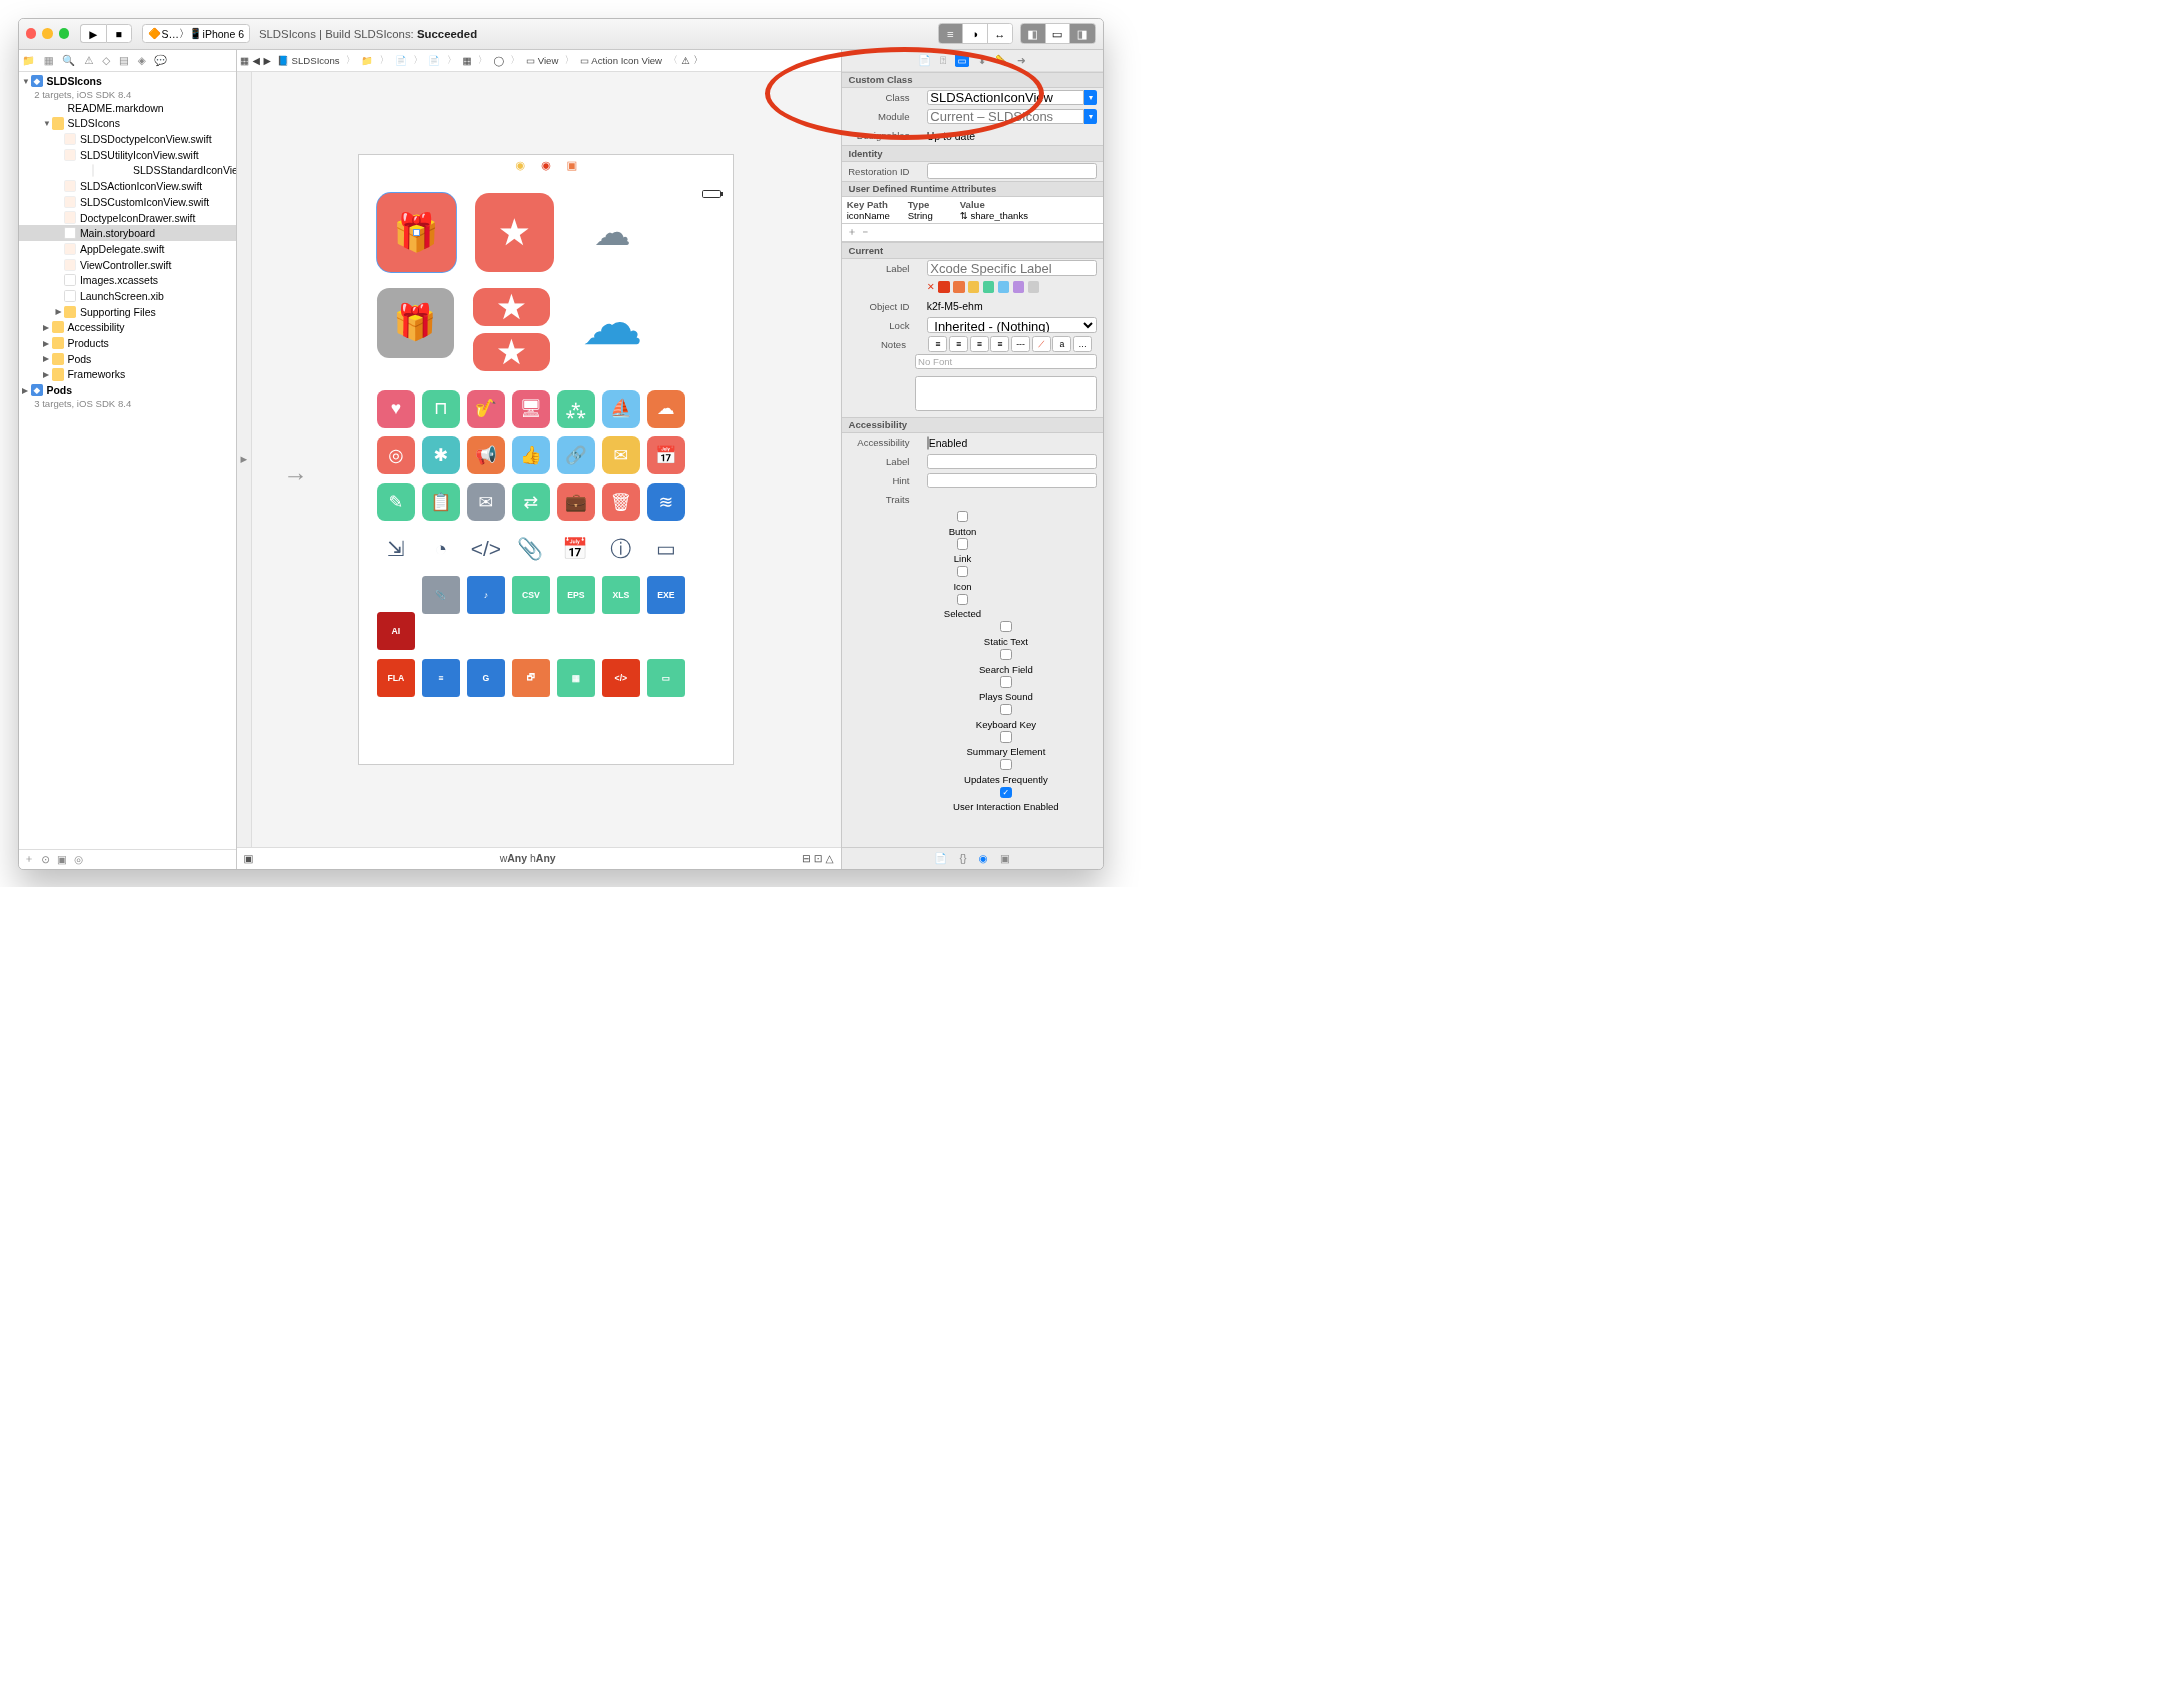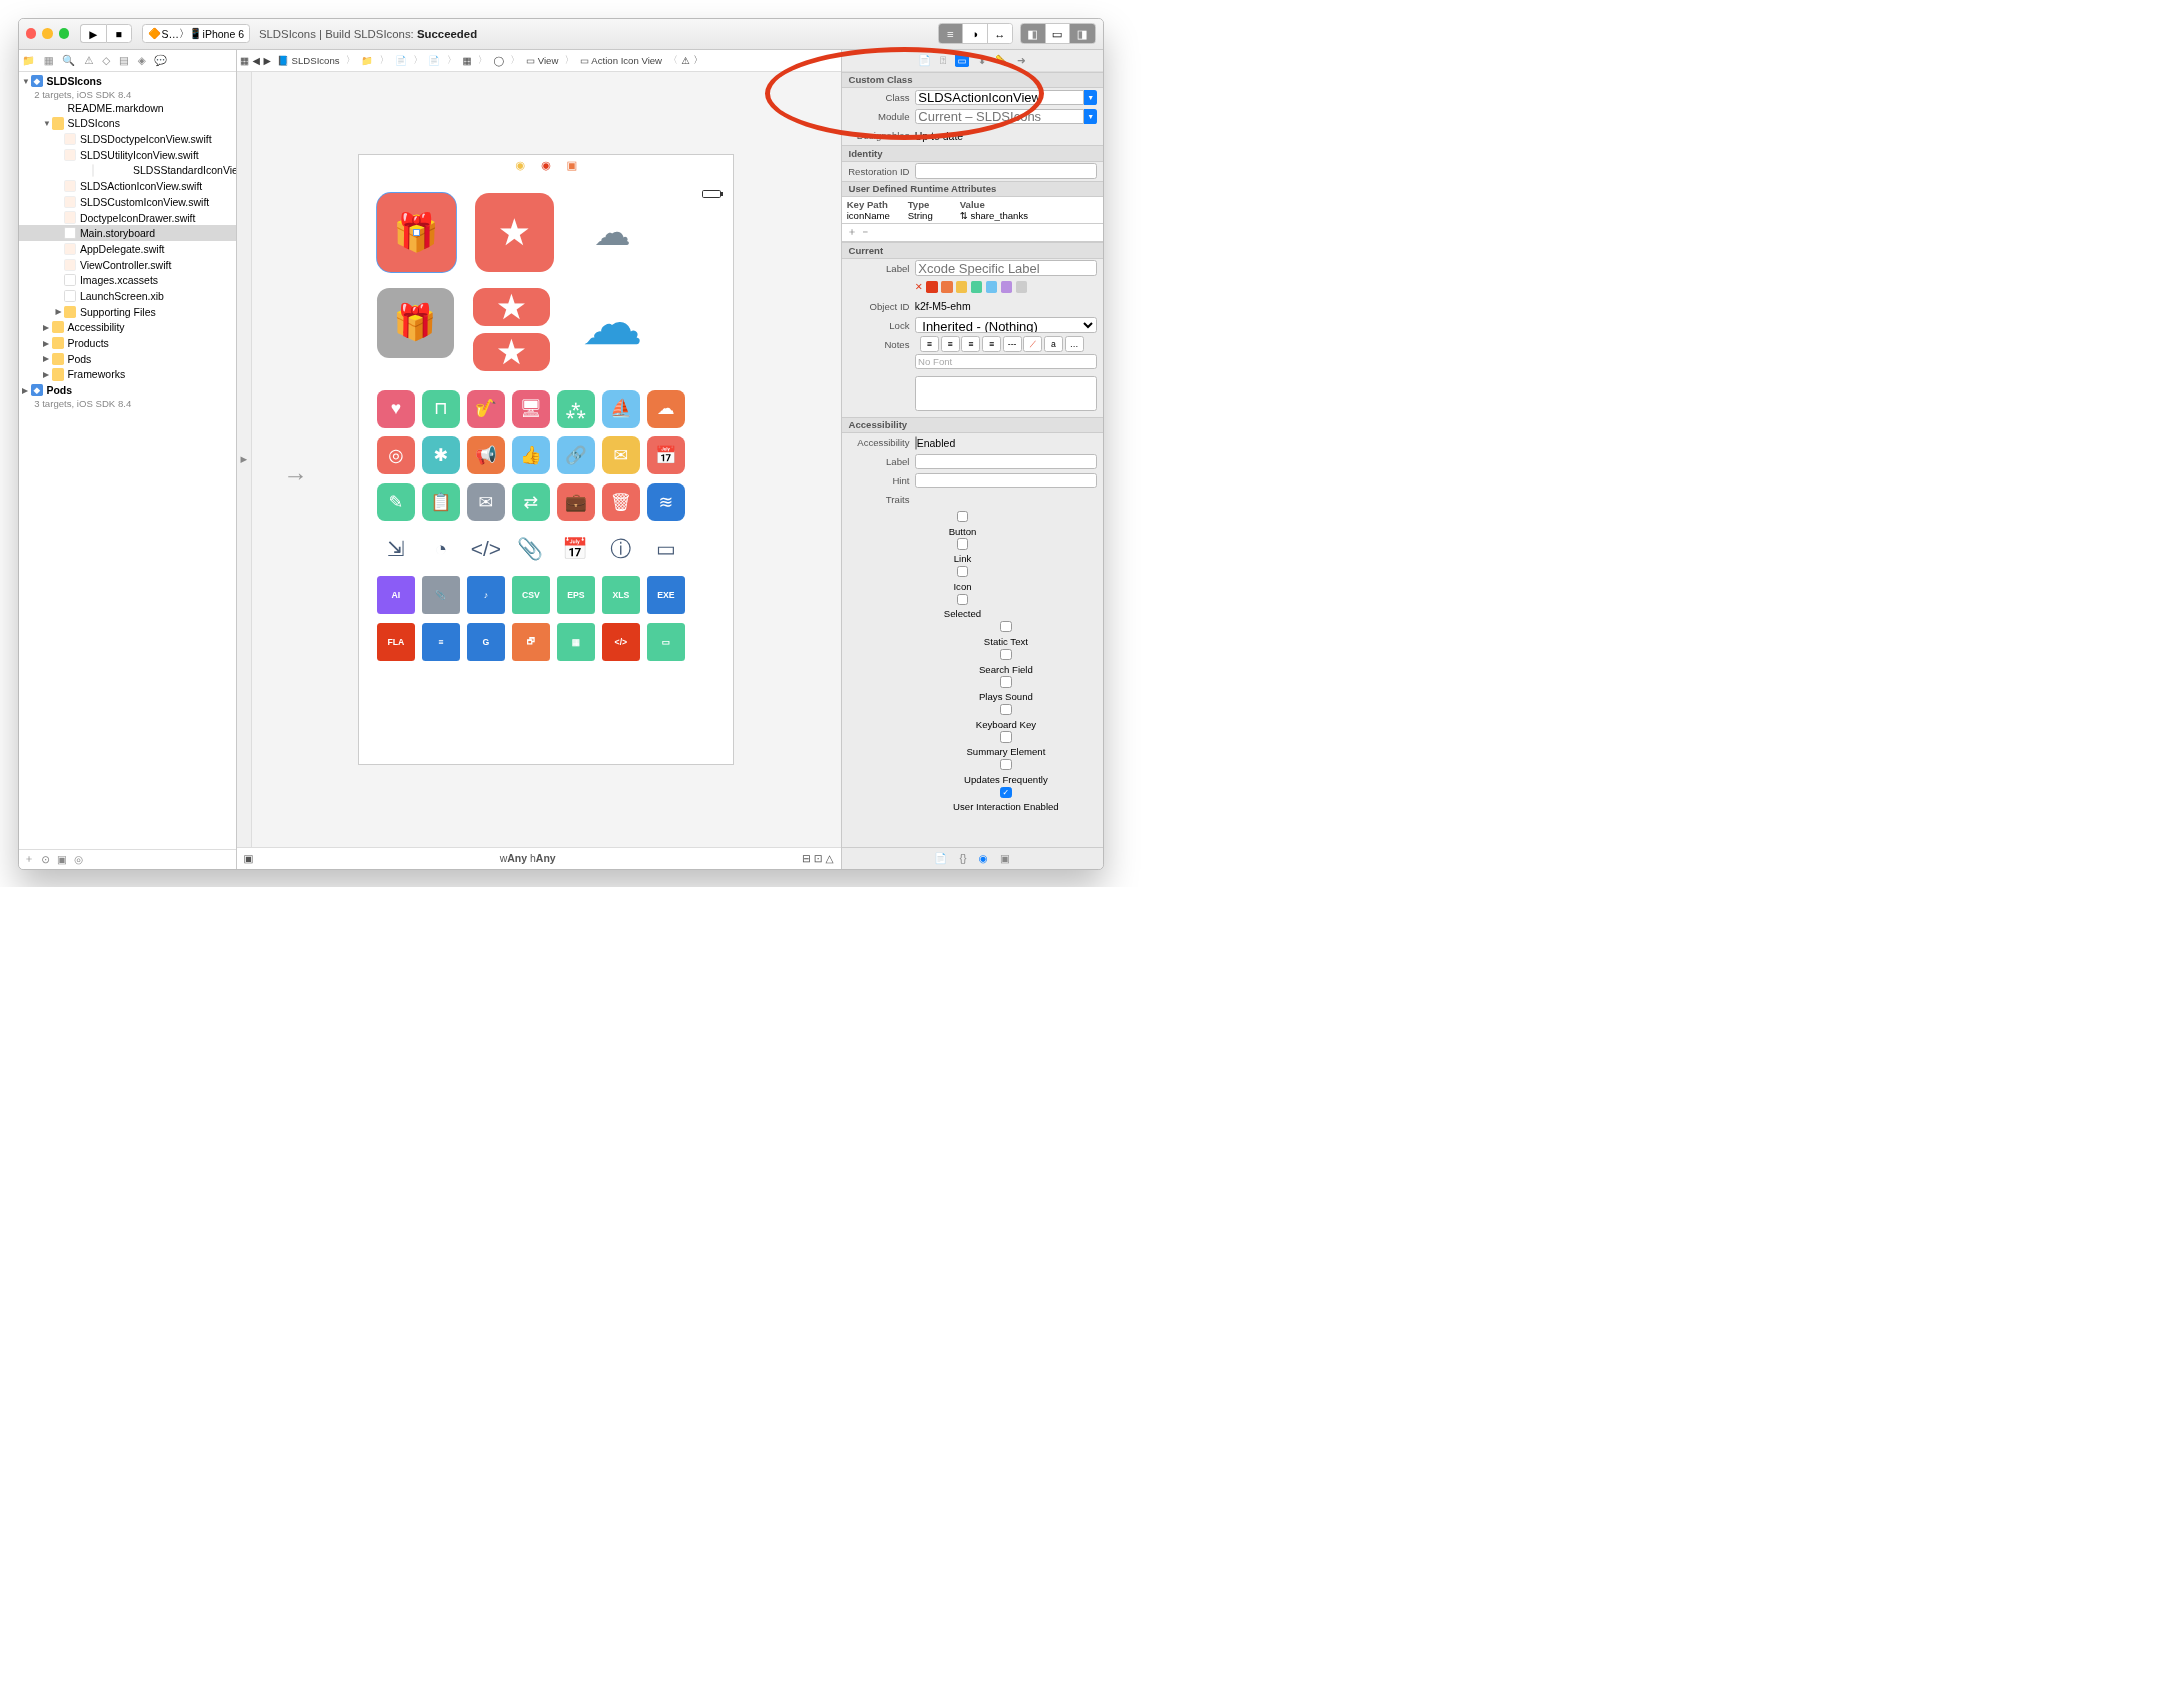--- a/index.html
+++ b/index.html
@@ -74,21 +74,21 @@
 .gi.doc { border-radius: 3.5px; font-size: 8.7px; font-weight: 600; }
 
 .ed-footer { height: 22px; border-top: 0.9px solid #ddd; display: flex; align-items: center; font-size: 10.5px; color: #555; padding: 0 7px; }
 .ed-footer .mid { flex: 1; text-align: center; }
 
 
 .inspector { width: 262px; background: #ececec; border-left: 0.9px solid #c8c8c8; display: flex; flex-direction: column; font-size: 10.5px; overflow: auto; }
 .insp-icons { height: 22px; border-bottom: 0.9px solid #ddd; display: flex; align-items: center; justify-content: center; gap: 8.7px; color: #888; }
 .insp-icons .on { background:#0b7dff; color:#fff; border-radius:1.7px; width:14px; height:14px; display:flex; align-items:center; justify-content:center; font-size:9.6px; }
 .sect-h { background: #e0e0e0; height: 16.6px; border-top: 0.9px solid #ccc; border-bottom: 0.9px solid #ccc; padding: 0 7px; font-size: 9.6px; font-weight: 600; color: #555; display: flex; align-items: center; }
-.frow { display: flex; align-items: center; height: 19px; padding: 0 5.2px; }
+.frow { display: flex; align-items: center; height: 19px; padding: 0 5.2px; gap: 12px; }
 .flbl { width: 68px; text-align: right; color: #555; padding-right: 5.2px; font-size: 9.6px; }
 .fval { flex: 1; }
 .fval input, .fval select { width: 100%; height: 15.7px; font-size: 13px; border: 0.9px solid #bbb; border-radius: 2.6px; padding: 0 2.6px; background: #fff; }
 .fval select { height: 16.6px; }
 .fval .combo { display: flex; }
 .fval .combo input { border-radius: 2.6px 0 0 2.6px; }
 .fval .combo .arrow-btn { width: 14px; background: #0b7dff; color: #fff; border-radius: 0 2.6px 2.6px 0; display: flex; align-items: center; justify-content: center; font-size: 7.9px; }
 .attrib-table { font-size: 9.6px; padding: 1.7px 5.2px; background: #fff; border-bottom: 0.9px solid #ccc; }
 .attrib-head { display: flex; font-weight: 600; color: #555; }
 .attrib-row { display: flex; }
@@ -352,21 +352,21 @@
               <div class="grow" id="gr4">
                   <div class="gi flat">⇲</div>
                   <div class="gi flat">◔</div>
                   <div class="gi flat">&lt;/&gt;</div>
                   <div class="gi flat">📎</div>
                   <div class="gi flat">📅</div>
                   <div class="gi flat">ⓘ</div>
                   <div class="gi flat">▭</div>
                 </div>
               <div class="grow" id="gr5">
-                  <div class="gi doc" style="background: #8b5cf6;">AI</div>
+                  <div class="gi doc" style="background: #b91c1c; margin-top: 36px;">AI</div>
                   <div class="gi doc" style="background: rgb(143, 153, 165);">📎</div>
                   <div class="gi doc" style="background: rgb(46, 123, 214);">♪</div>
                   <div class="gi doc" style="background: rgb(79, 206, 155);">CSV</div>
                   <div class="gi doc" style="background: rgb(79, 206, 155);">EPS</div>
                   <div class="gi doc" style="background: rgb(79, 206, 155);">XLS</div>
                   <div class="gi doc" style="background: rgb(46, 123, 214);">EXE</div>
                 </div>
               <div class="grow" id="gr6">
                   <div class="gi doc" style="background: rgb(224, 58, 26);">FLA</div>
                   <div class="gi doc" style="background: rgb(46, 123, 214);">≡</div>

